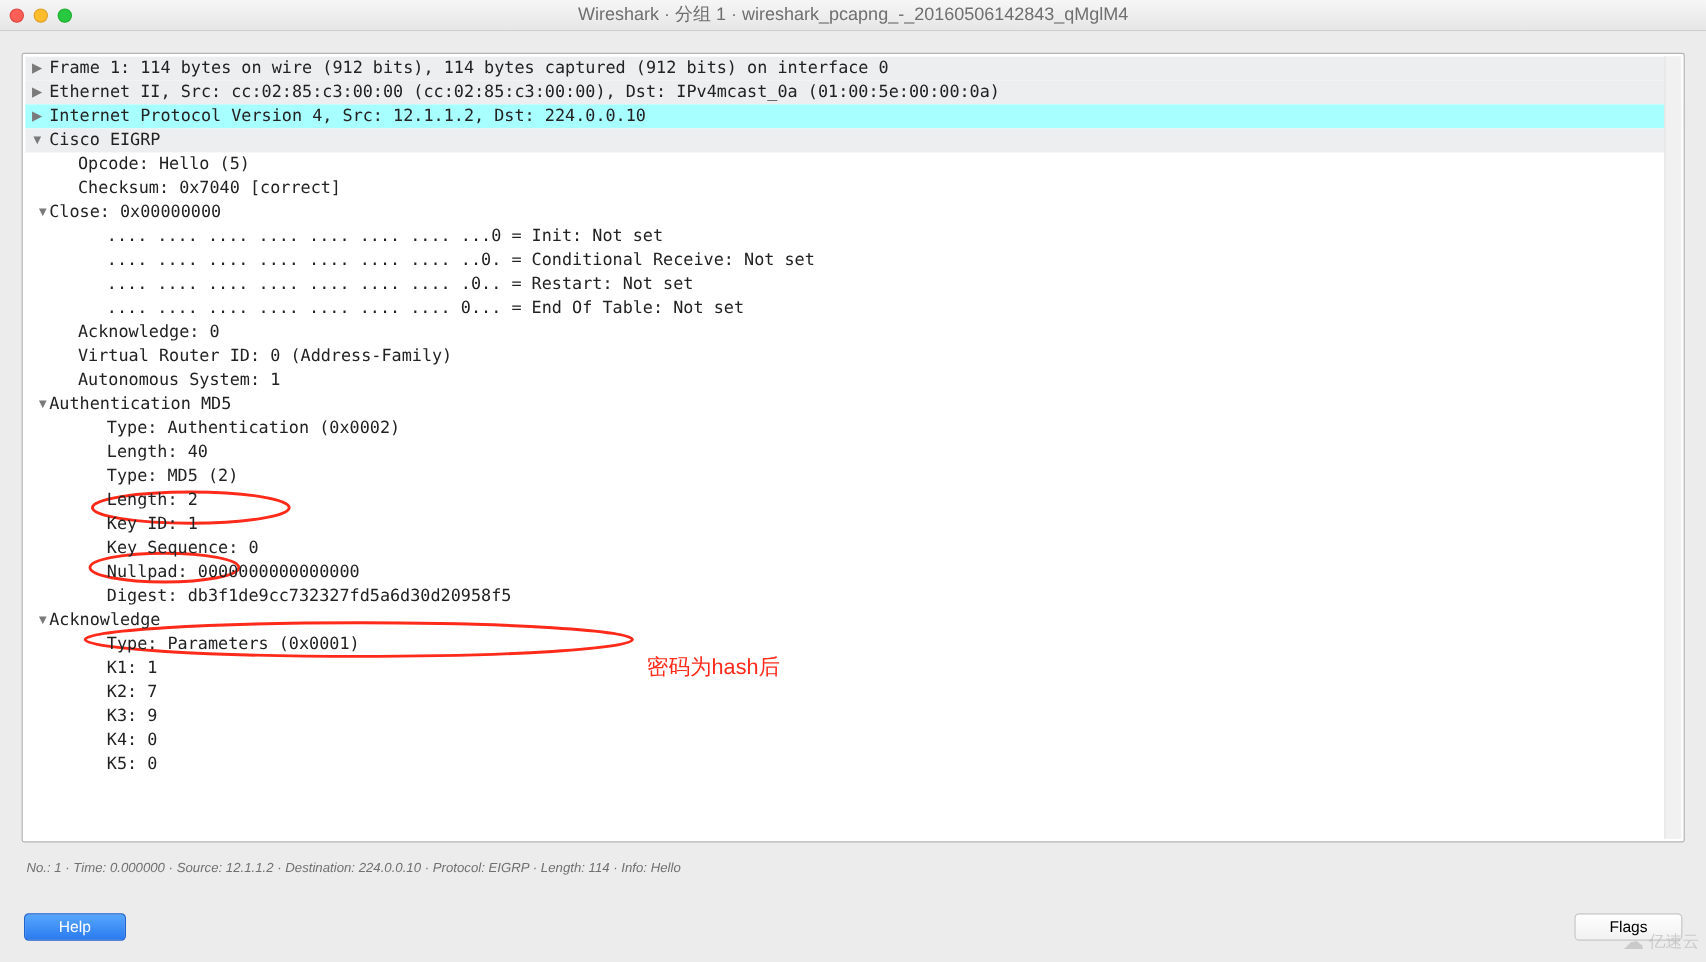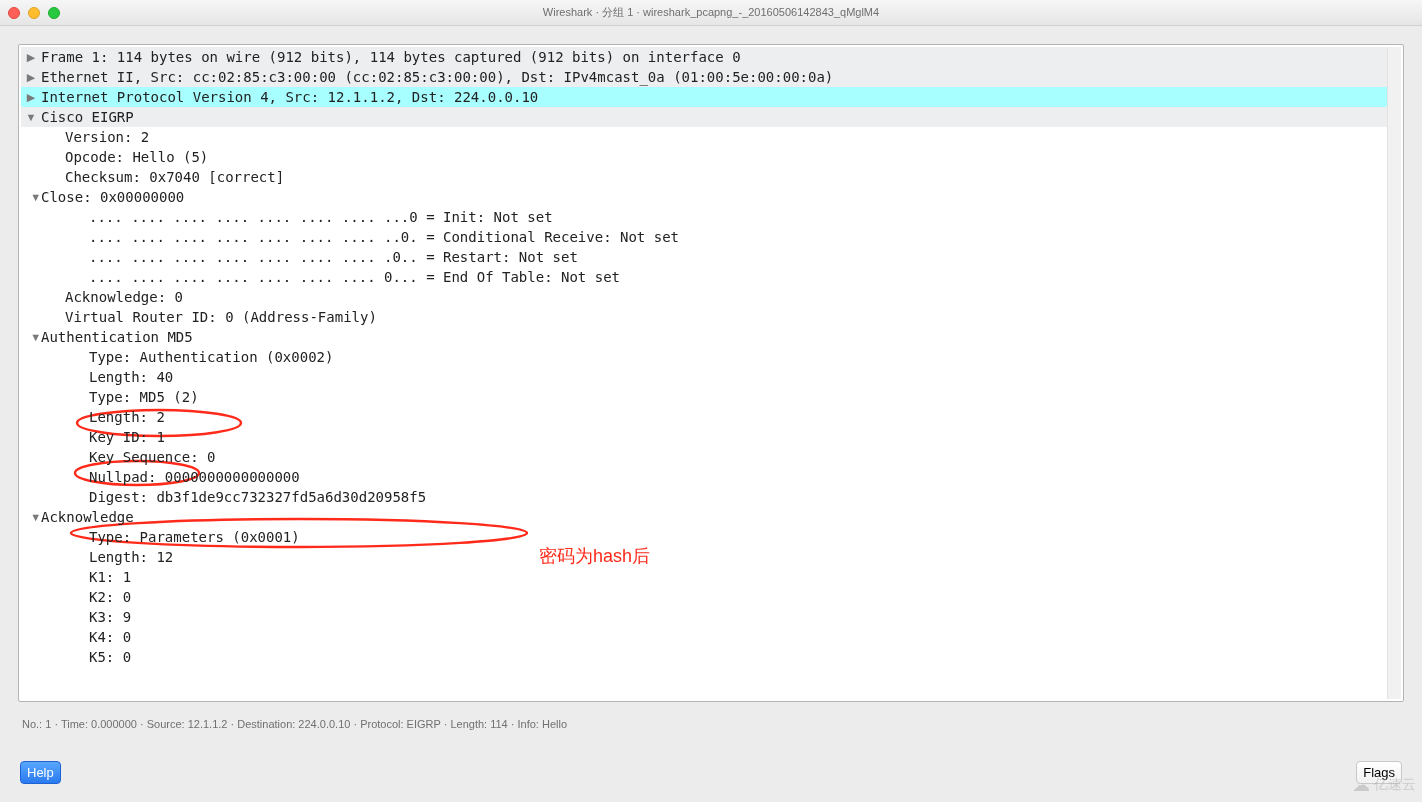--- a/index.html
+++ b/index.html
@@ -3,34 +3,34 @@
 <meta charset="utf-8">
 <style>
   * { margin: 0; padding: 0; box-sizing: border-box; }
   html, body { width: 1422px; height: 802px; font-family: -apple-system, "Helvetica Neue", Arial, sans-serif; background: #ececec; overflow: hidden; }
   .titlebar { height: 26px; background: linear-gradient(#f6f6f6, #e6e6e6); border-bottom: 1px solid #d0d0d0; display: flex; align-items: center; padding: 0 8px; position: relative; }
   .traffic { display: flex; gap: 8px; }
   .dot { width: 12px; height: 12px; border-radius: 50%; }
   .dot.red { background: #ff5f57; border: 0.5px solid #e24640; }
   .dot.yellow { background: #ffbd2e; border: 0.5px solid #e1a127; }
   .dot.green { background: #28c940; border: 0.5px solid #1cad2d; }
-  .title { position: absolute; left: 0; right: 0; text-align: center; font-size: 11px; color: #6f6f6f; pointer-events: none; }
+  .title { position: absolute; left: 0; right: 0; text-align: center; font-size: 15px; color: #6f6f6f; pointer-events: none; }
   .content-wrap { position: absolute; top: 26px; left: 0; right: 0; bottom: 0; background: #ececec; }
   .panel-border { position: absolute; top: 18px; left: 18px; right: 18px; bottom: 100px; border: 1px solid #b4b4b4; background: #fff; border-radius: 2px; }
   .tree { position: absolute; inset: 2px; overflow: auto; font-family: Menlo, Consolas, monospace; font-size: 14px; line-height: 20px; color: #222; }
   .row { display: flex; align-items: center; white-space: pre; padding-right: 8px; }
   .row.bg-gray { background: #edeef0; }
   .row.bg-cyan { background: #a8ffff; }
   .arrow { width: 20px; text-align: center; color: #7a7a7a; font-family: -apple-system, Arial, sans-serif; font-size: 11px; user-select: none; }
   .indent1 { padding-left: 24px; }
   .indent2 { padding-left: 48px; }
   .txt { position: relative; z-index: 1; }
-  .statusline { position: absolute; left: 22px; right: 22px; bottom: 72px; font-size: 11px; color: #707070; }
+  .statusline { position: absolute; left: 22px; right: 22px; bottom: 72px; font-size: 11px; color: #707070; font-style: italic; }
   .footer { position: absolute; left: 20px; right: 20px; bottom: 18px; display: flex; justify-content: space-between; }
-  .btn { font-size: 13px; padding: 3px 6px; border-radius: 4px; border: 1px solid #c8c8c8; background: linear-gradient(#ffffff,#f1f1f1); cursor: pointer; }
+  .btn { font-size: 13px; padding: 3px 28px; border-radius: 4px; border: 1px solid #c8c8c8; background: linear-gradient(#ffffff,#f1f1f1); cursor: pointer; }
   .btn.help { background: linear-gradient(#57a7ff,#2a7aef); color: #fff; border: 1px solid #1e63d4; }
   svg.anno { position: absolute; top: 0; left: 0; pointer-events: none; }
   .annotation-text { position: absolute; color: #ff2a1a; font-size: 18px; font-family: "PingFang SC","Hiragino Sans GB",sans-serif; }
   .watermark { position: absolute; right: 6px; bottom: 6px; opacity: 0.5; color: #aaa; font-size: 14px; display: flex; align-items: center; gap: 4px; }
   .wm-cloud { font-size: 18px; }
   .scrollbar-track { position: absolute; top: 2px; right: 2px; bottom: 2px; width: 14px; background: #f1f1f1; border-left: 1px solid #e3e3e3; }
 </style>
 </head>
 <body>
 
@@ -57,57 +57,56 @@
       </div>
       <div class="row bg-cyan">
         <span class="arrow">▶</span>
         <span class="txt">Internet Protocol Version 4, Src: 12.1.1.2, Dst: 224.0.0.10</span>
       </div>
       <div class="row bg-gray">
         <span class="arrow">▼</span>
         <span class="txt">Cisco EIGRP</span>
       </div>
 
-      <div class="row"><span class="arrow"></span><span class="txt indent1">Version: 2</span></div>
       <div class="row"><span class="arrow"></span><span class="txt indent1">Opcode: Hello (5)</span></div>
       <div class="row"><span class="arrow"></span><span class="txt indent1">Checksum: 0x7040 [correct]</span></div>
 
       <div class="row">
         <span class="arrow indent1" style="padding-left:0">&nbsp;&nbsp;&nbsp;▼</span>
         <span class="txt">Close: 0x00000000</span>
       </div>
       <div class="row"><span class="arrow"></span><span class="txt indent2">.... .... .... .... .... .... .... ...0 = Init: Not set</span></div>
       <div class="row"><span class="arrow"></span><span class="txt indent2">.... .... .... .... .... .... .... ..0. = Conditional Receive: Not set</span></div>
       <div class="row"><span class="arrow"></span><span class="txt indent2">.... .... .... .... .... .... .... .0.. = Restart: Not set</span></div>
       <div class="row"><span class="arrow"></span><span class="txt indent2">.... .... .... .... .... .... .... 0... = End Of Table: Not set</span></div>
 
       <div class="row"><span class="arrow"></span><span class="txt indent1">Acknowledge: 0</span></div>
       <div class="row"><span class="arrow"></span><span class="txt indent1">Virtual Router ID: 0 (Address-Family)</span></div>
+      <div class="row"><span class="arrow"></span><span class="txt indent1">Autonomous System: 1</span></div>
 
       <div class="row">
         <span class="arrow">&nbsp;&nbsp;&nbsp;▼</span>
         <span class="txt">Authentication MD5</span>
       </div>
       <div class="row"><span class="arrow"></span><span class="txt indent2">Type: Authentication (0x0002)</span></div>
       <div class="row"><span class="arrow"></span><span class="txt indent2">Length: 40</span></div>
       <div class="row"><span class="arrow"></span><span class="txt indent2">Type: MD5 (2)</span></div>
       <div class="row"><span class="arrow"></span><span class="txt indent2">Length: 2</span></div>
       <div class="row"><span class="arrow"></span><span class="txt indent2">Key ID: 1</span></div>
       <div class="row"><span class="arrow"></span><span class="txt indent2">Key Sequence: 0</span></div>
       <div class="row"><span class="arrow"></span><span class="txt indent2">Nullpad: 0000000000000000</span></div>
       <div class="row"><span class="arrow"></span><span class="txt indent2">Digest: db3f1de9cc732327fd5a6d30d20958f5</span></div>
 
       <div class="row">
         <span class="arrow">&nbsp;&nbsp;&nbsp;▼</span>
         <span class="txt">Acknowledge</span>
       </div>
       <div class="row"><span class="arrow"></span><span class="txt indent2">Type: Parameters (0x0001)</span></div>
-      <div class="row"><span class="arrow"></span><span class="txt indent2">Length: 12</span></div>
       <div class="row"><span class="arrow"></span><span class="txt indent2">K1: 1</span></div>
-      <div class="row"><span class="arrow"></span><span class="txt indent2">K2: 0</span></div>
+      <div class="row"><span class="arrow"></span><span class="txt indent2">K2: 7</span></div>
       <div class="row"><span class="arrow"></span><span class="txt indent2">K3: 9</span></div>
       <div class="row"><span class="arrow"></span><span class="txt indent2">K4: 0</span></div>
       <div class="row"><span class="arrow"></span><span class="txt indent2">K5: 0</span></div>
     </div>
 
     <div class="scrollbar-track"></div>
 
     <svg class="anno" width="1380" height="660">
       <ellipse cx="140" cy="378" rx="82" ry="13" fill="none" stroke="#ff2a1a" stroke-width="2.4"></ellipse>
       <ellipse cx="118" cy="428" rx="62" ry="12" fill="none" stroke="#ff2a1a" stroke-width="2.4"></ellipse>

